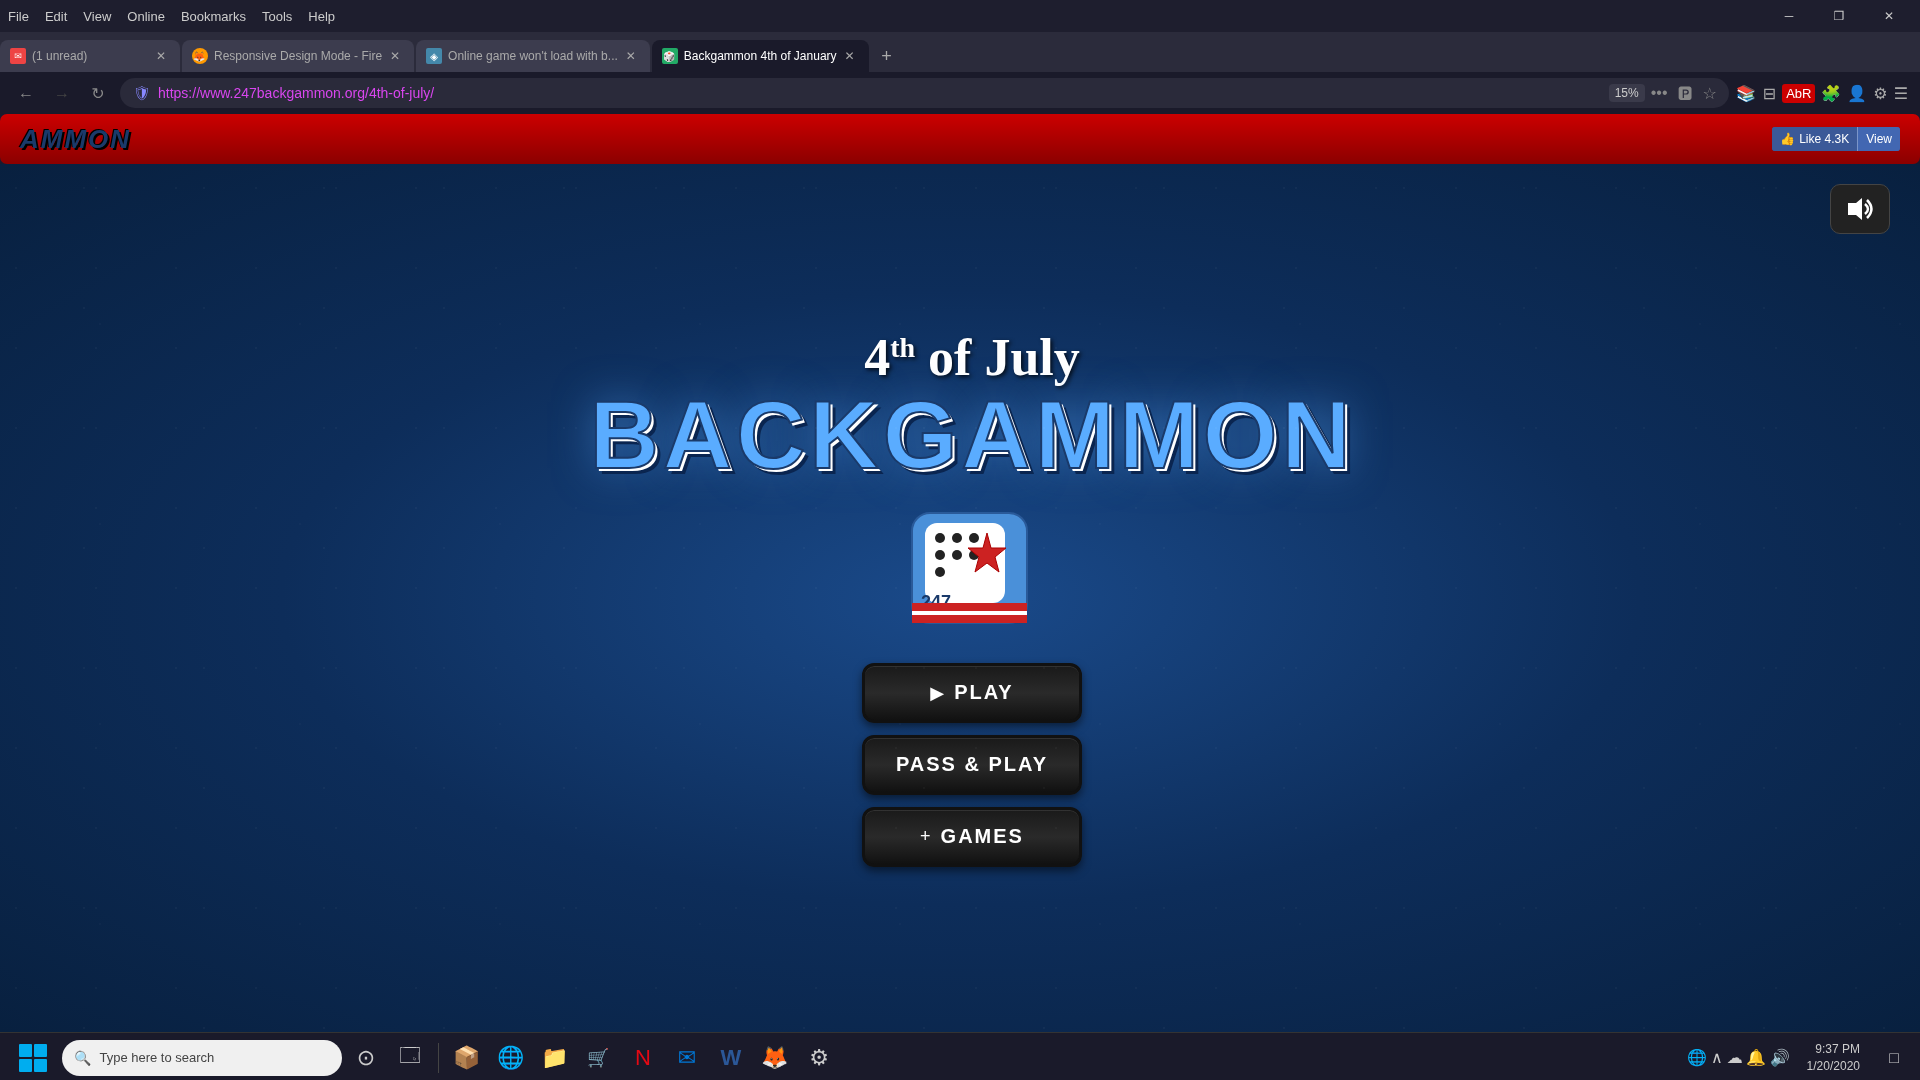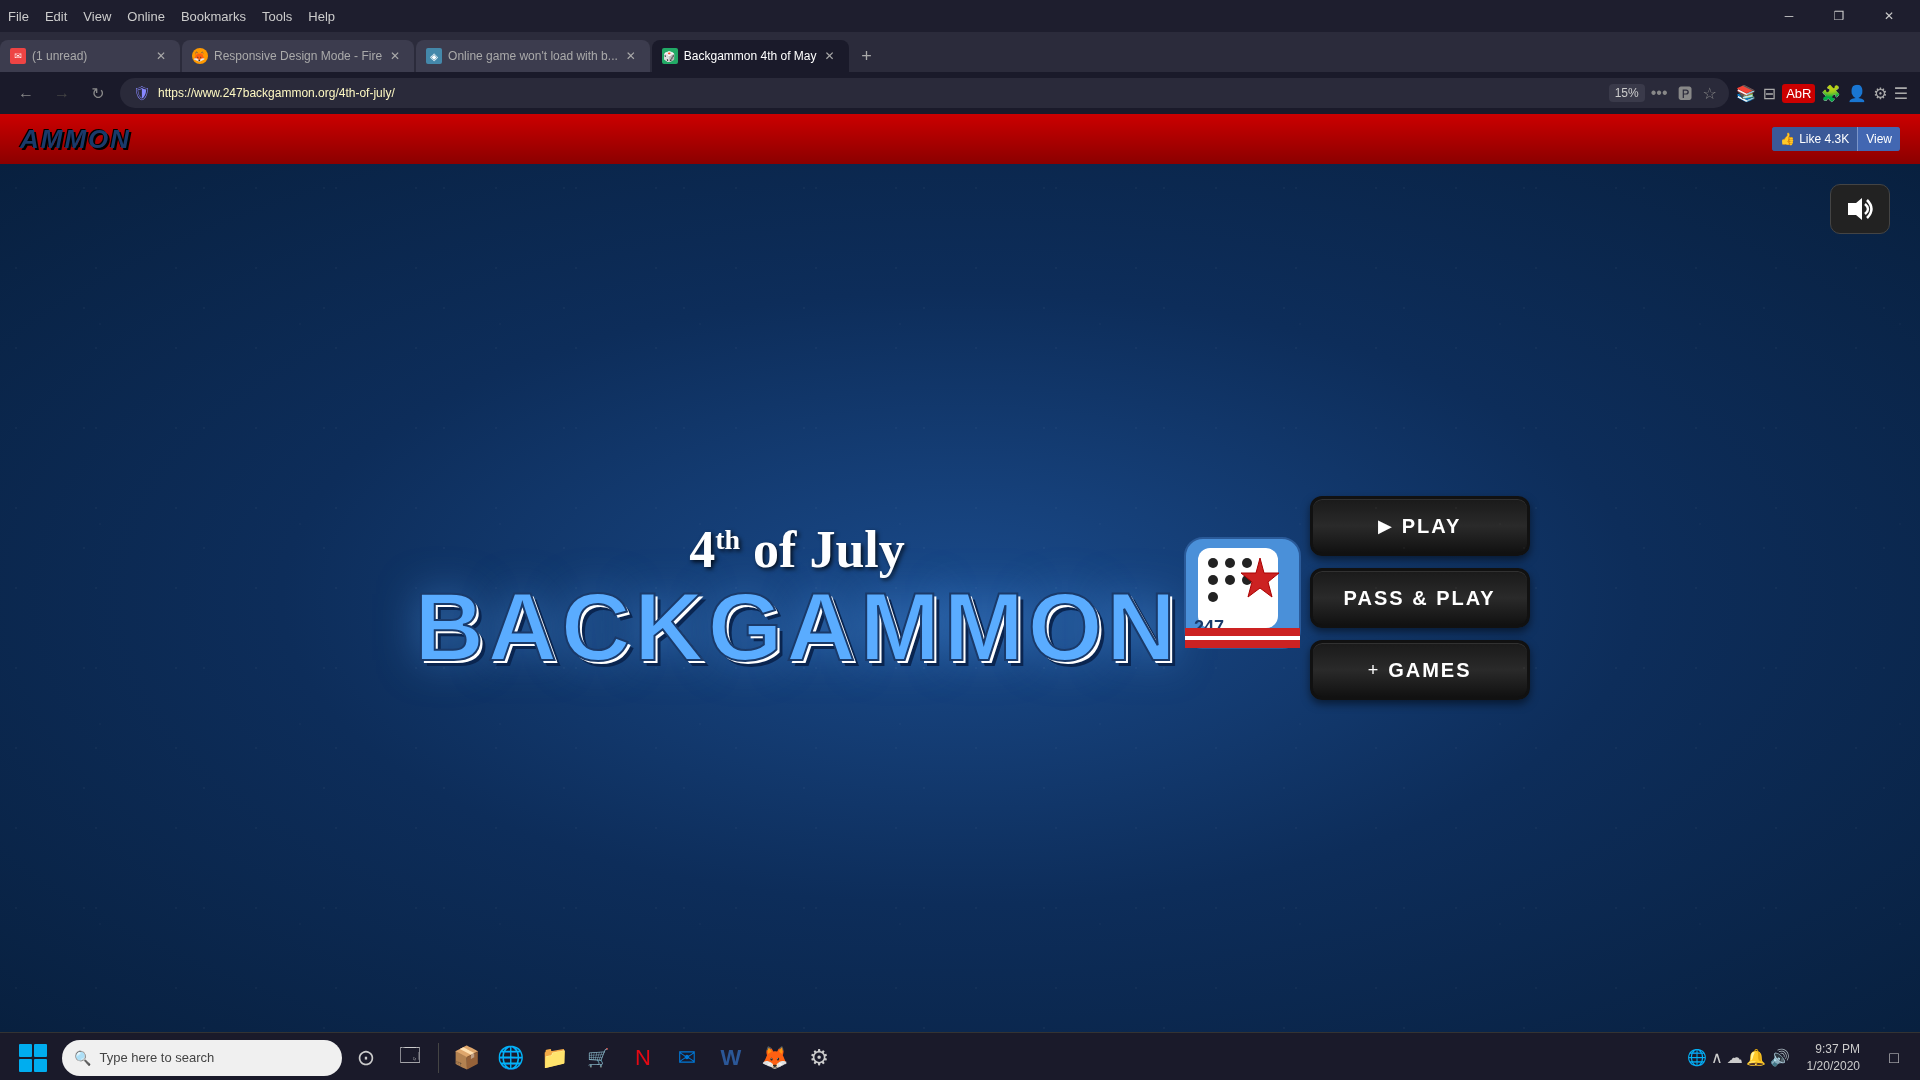--- a/index.html
+++ b/index.html
@@ -149,22 +149,22 @@
       height: 30px;
       background: #2a2a3a;
       border-radius: 15px;
       display: flex;
       align-items: center;
       padding: 0 12px;
       gap: 6px;
     }
     .url-text {
       flex: 1;
-      color: #fef9c3;
-      font-size: 12px;
+      color: #d946ef;
+      font-size: 14px;
     }
     .zoom-badge {
       background: #3a3a4a;
       color: #ccc;
       font-size: 12px;
       padding: 2px 6px;
       border-radius: 4px;
     }
     .toolbar-icons {
       display: flex;
@@ -186,20 +186,21 @@
 
     
     .site-header {
       width: 100%;
       height: 50px;
       background: linear-gradient(180deg, #c00 0%, #8b0000 100%);
       display: flex;
       align-items: center;
       padding: 16px 20px;
       position: relative;
+      border-radius: 7px;
     }
     .site-logo {
       font-size: 26px;
       font-weight: 900;
       color: #1a3a6a;
       text-shadow: 2px 2px 0 #000, -1px -1px 0 #000;
       font-style: italic;
       letter-spacing: 2px;
     }
     .fb-widget {
@@ -236,21 +237,21 @@
       border-left: 1px solid rgba(255,255,255,0.3);
     }
 
     
     .game-area {
       width: 100%;
       height: calc(1080px - 30px - 40px - 42px - 50px - 50px);
       background: 
         radial-gradient(ellipse at center, #1a4a8a 0%, #0d2d5a 50%, #08203f 100%);
       display: flex;
-      flex-direction: row;
+      flex-direction: column;
       align-items: center;
       justify-content: center;
       position: relative;
       overflow: hidden;
       padding-left: 24px;
     }
 
     
     .game-area::before {
       content: '';
@@ -482,21 +483,21 @@
   </div>
 
   <div class="tab tab-online">
     <div class="tab-favicon" style="background:#48a; color:#fff; font-size:10px; border-radius:2px;">◈</div>
     <span class="tab-title">Online game won't load with b...</span>
     <div class="tab-close">✕</div>
   </div>
 
   <div class="tab tab-backgammon active">
     <div class="tab-favicon" style="background:#2a6; color:#fff; font-size:10px; border-radius:2px;">🎲</div>
-    <span class="tab-title">Backgammon 4th of May</span>
+    <span class="tab-title">Backgammon 4th of January</span>
     <div class="tab-close">✕</div>
   </div>
   <div class="new-tab-btn">+</div>
 </div>
 
 <div class="address-bar">
   <div class="nav-btn">←</div>
   <div class="nav-btn" style="color:#444;">→</div>
   <div class="nav-btn">↻</div>
   <div class="url-bar">

